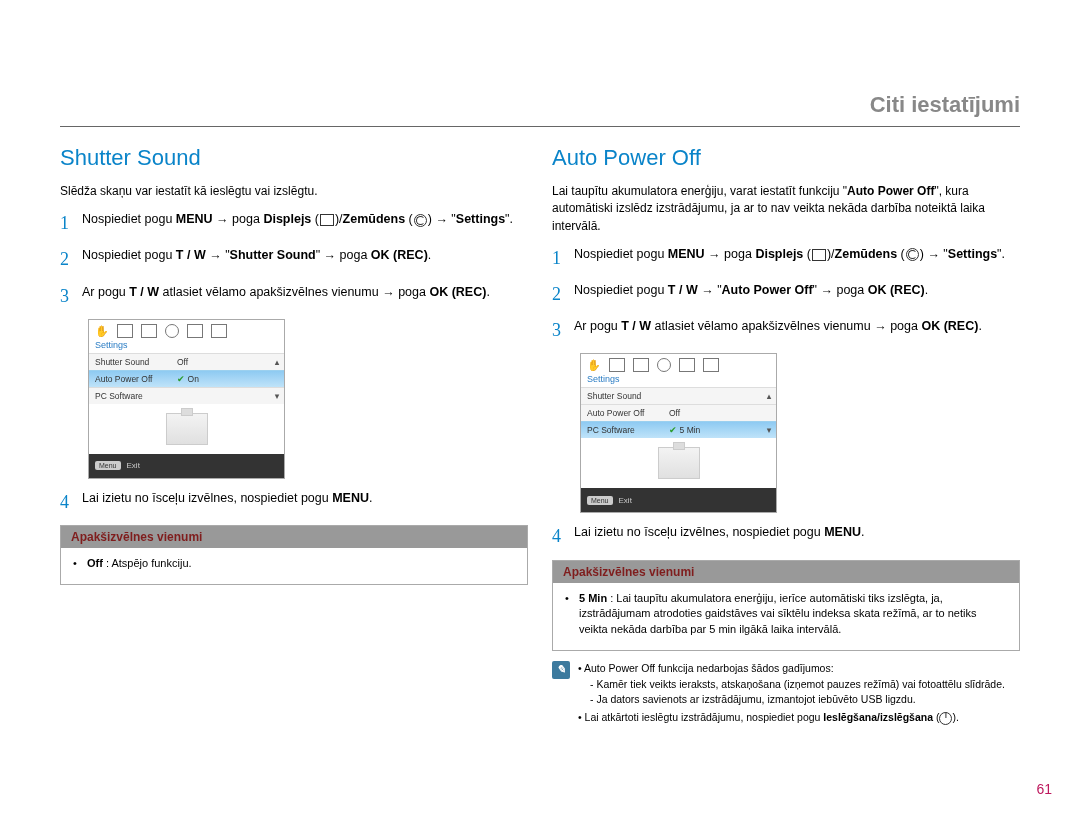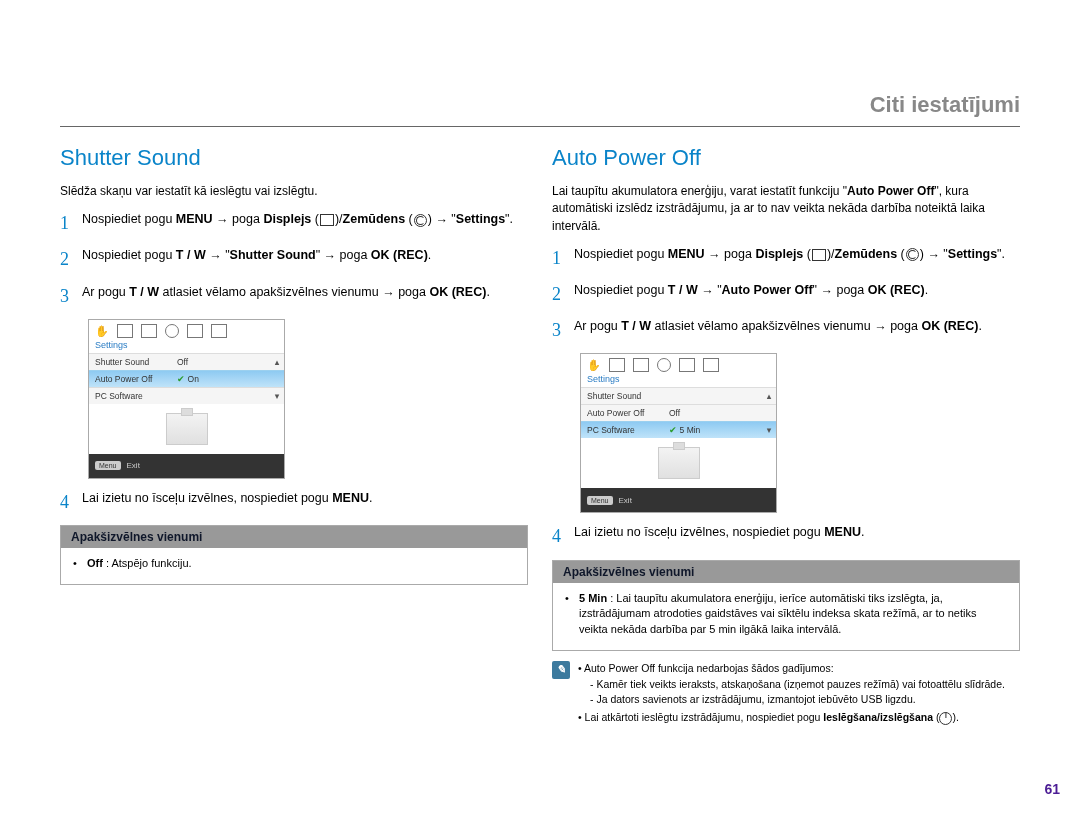--- a/index.html
+++ b/index.html
@@ -11,34 +11,34 @@
   .intro { font-size:12px; line-height:1.45; margin-bottom:10px; }
   .steps { list-style:none; padding:0; margin:0 0 10px 0; }
   .steps > li { display:flex; align-items:flex-start; margin-bottom:10px; font-size:12.5px; line-height:1.45; }
   .step-num { color:#0a84c9; font-size:18px; font-weight:400; width:22px; flex-shrink:0; font-family:Georgia, serif; }
   .step-body { flex:1; }
   .bold { font-weight:bold; }
   .icon-inline { display:inline-block; width:14px; height:12px; border:1px solid #333; vertical-align:middle; position:relative; box-sizing:border-box; margin:0 1px; }
   .icon-inline.circle { border-radius:50%; width:13px; height:13px; }
   .icon-inline.swirl::after { content:""; position:absolute; inset:1px; border:1px solid #333; border-radius:50%; border-right-color:transparent; }
   .sub-box { border:1px solid #aaa; margin:10px 0; }
-  .sub-box-title { background:#999; color:#0f172a; font-size:12px; font-weight:bold; padding:4px 10px; }
+  .sub-box-title { background:#999; color:#7f1d1d; font-size:12px; font-weight:bold; padding:4px 10px; }
   .sub-box-body { padding:8px 12px; font-size:11px; }
   .sub-list { list-style:none; padding:0; margin:0; }
   .sub-list > li { display:flex; margin-bottom:4px; line-height:1.45; }
   .sub-list > li::before { content:"•"; width:14px; flex-shrink:0; }
   .sub-list .label { font-weight:bold; }
   .note-row { display:flex; gap:8px; font-size:10.5px; line-height:1.45; margin-top:6px; }
   .note-icon { width:18px; height:18px; background:#3c7a9e; color:#fff; display:flex; align-items:center; justify-content:center; border-radius:2px; flex-shrink:0; font-style:italic; font-weight:bold; font-size:11px; }
   .note-body ul { list-style:none; padding:0; margin:0; }
   .note-body ul > li { margin-bottom:3px; }
   .note-body ul > li::before { content:"• "; }
   .note-body .dash-list { margin-left:12px; }
   .note-body .dash-list > div::before { content:"- "; }
-  .page-num { position:absolute; right:20px; bottom:30px; font-size:14px; font-weight:bold; color:#4c1d95; }
+  .page-num { position:absolute; right:28px; bottom:30px; font-size:14px; font-weight:normal; color:#be185d; }
 
   
   .menu-graphic { width:195px; margin:6px 0 10px 28px; border:1px solid #aaa; background:#fff; font-size:9px; }
   .mg-icons-row { display:flex; align-items:center; padding:4px 6px 2px 6px; gap:8px; }
   .mg-icon { width:14px; height:12px; border:1px solid #777; display:inline-block; }
   .mg-icon.round { border-radius:50%; width:12px; height:12px; }
   .mg-icon.hand { border:none; position:relative; }
   .mg-icon.hand::before { content:"✋"; font-size:11px; color:#777; }
   .mg-settings-lbl { color:#2b7dc4; font-size:9px; padding:0 6px 3px 6px; }
   .mg-row { display:flex; align-items:center; font-size:9px; background:#f5f5f5; border-top:1px solid #ddd; height:16px; }

